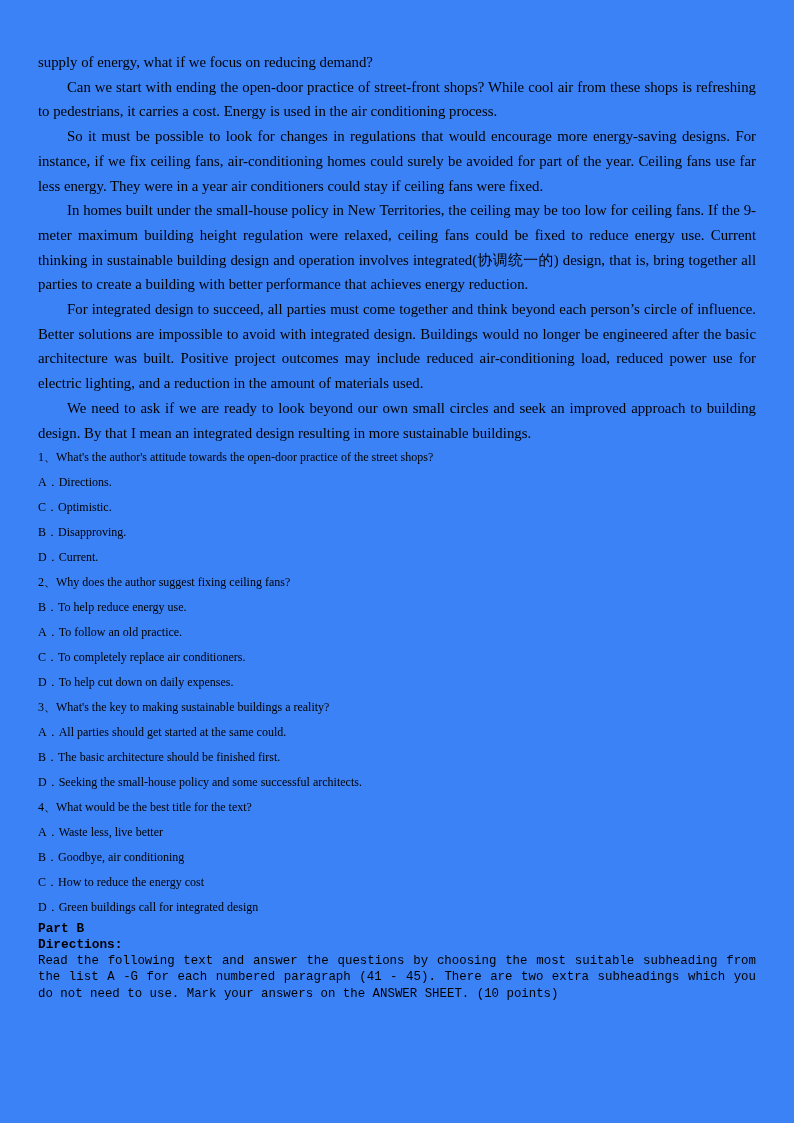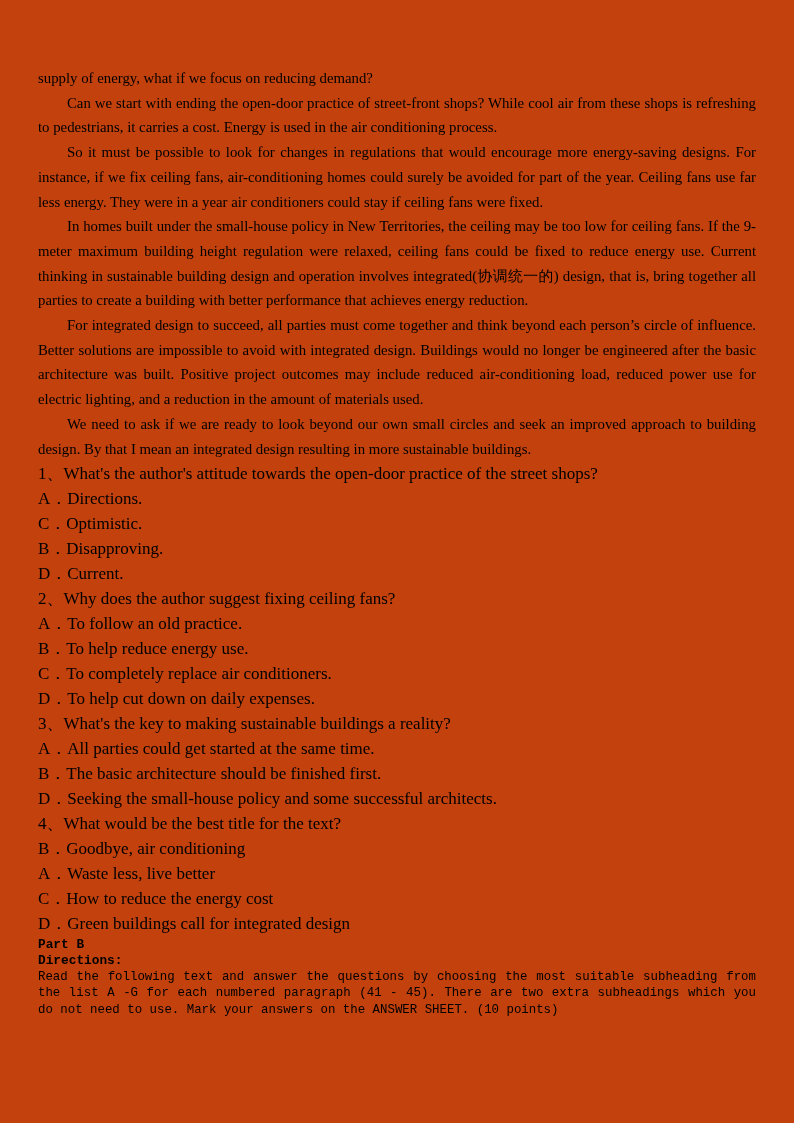--- a/index.html
+++ b/index.html
@@ -8,31 +8,31 @@
   body {
     width: 794px;
     height: 1123px;
     font-family: "Liberation Serif", serif;
     color: #000000;
     overflow: hidden;
   }
   .page {
     width: 794px;
     height: 1123px;
-    padding: 66px 38px 0 38px;
-    background: #c2410c;
+    padding: 50px 38px 0 38px;
+    background: #3b82f6;
   }
   .body-para {
     font-size: 14.8px;
     line-height: 24.7px;
     text-align: justify;
   }
   .indent { text-indent: 29px; }
   .q-line {
-    font-size: 17px;
+    font-size: 12px;
     line-height: 25px;
     text-align: left;
   }
   .partb {
     margin-top: 1px;
     font-family: "Liberation Mono", "DejaVu Sans Mono", monospace;
   }
   .partb-heading {
     font-weight: bold;
     font-size: 12.8px;
@@ -59,37 +59,37 @@
   <div>
     <p class="q-line">1、What's the author's attitude towards the open-door practice of the street shops?</p>
     <p class="q-line">A．Directions.</p>
     <p class="q-line">C．Optimistic.</p>
     <p class="q-line">B．Disapproving.</p>
     <p class="q-line">D．Current.</p>
   </div>
 
   <div>
     <p class="q-line">2、Why does the author suggest fixing ceiling fans?</p>
+    <p class="q-line">B．To help reduce energy use.</p>
     <p class="q-line">A．To follow an old practice.</p>
-    <p class="q-line">B．To help reduce energy use.</p>
     <p class="q-line">C．To completely replace air conditioners.</p>
     <p class="q-line">D．To help cut down on daily expenses.</p>
   </div>
 
   <div>
     <p class="q-line">3、What's the key to making sustainable buildings a reality?</p>
-    <p class="q-line">A．All parties could get started at the same time.</p>
+    <p class="q-line">A．All parties should get started at the same could.</p>
     <p class="q-line">B．The basic architecture should be finished first.</p>
     <p class="q-line">D．Seeking the small-house policy and some successful architects.</p>
   </div>
 
   <div>
     <p class="q-line">4、What would be the best title for the text?</p>
+    <p class="q-line">A．Waste less, live better</p>
     <p class="q-line">B．Goodbye, air conditioning</p>
-    <p class="q-line">A．Waste less, live better</p>
     <p class="q-line">C．How to reduce the energy cost</p>
     <p class="q-line">D．Green buildings call for integrated design</p>
   </div>
 
   <div class="partb">
     <p class="partb-heading">Part B</p>
     <p class="partb-heading">Directions:</p>
     <p class="partb-text">Read the following text and answer the questions by choosing the most suitable subheading from the list A -G for each numbered paragraph (41 - 45). There are two extra subheadings which you do not need to use. Mark your answers on the ANSWER SHEET. (10 points)</p>
   </div>
 

